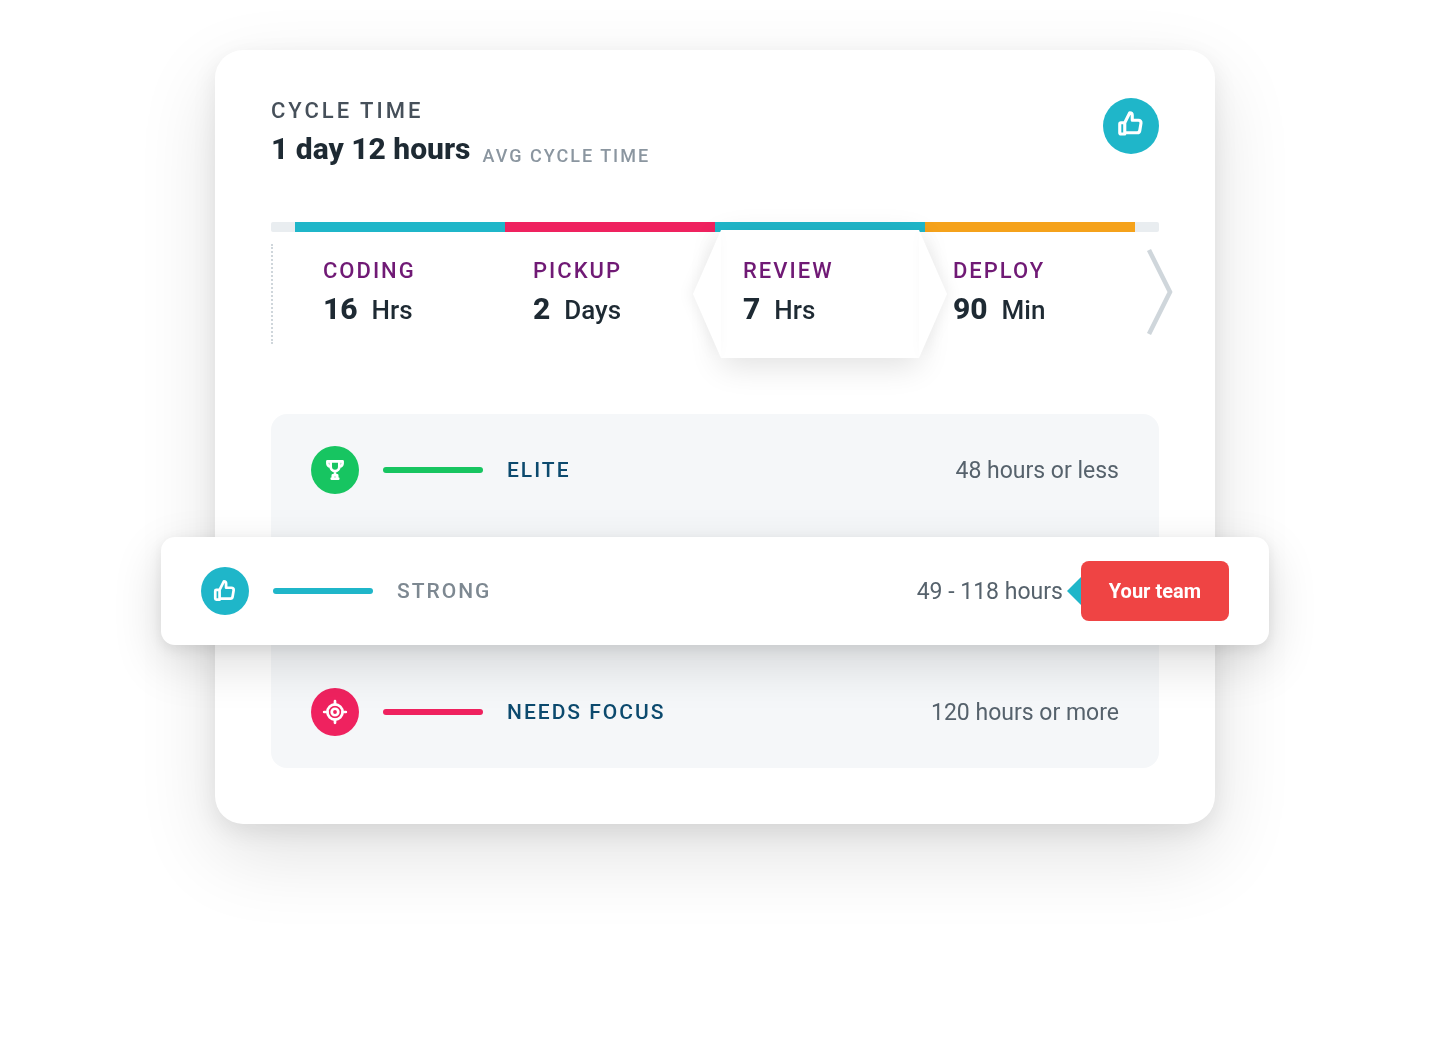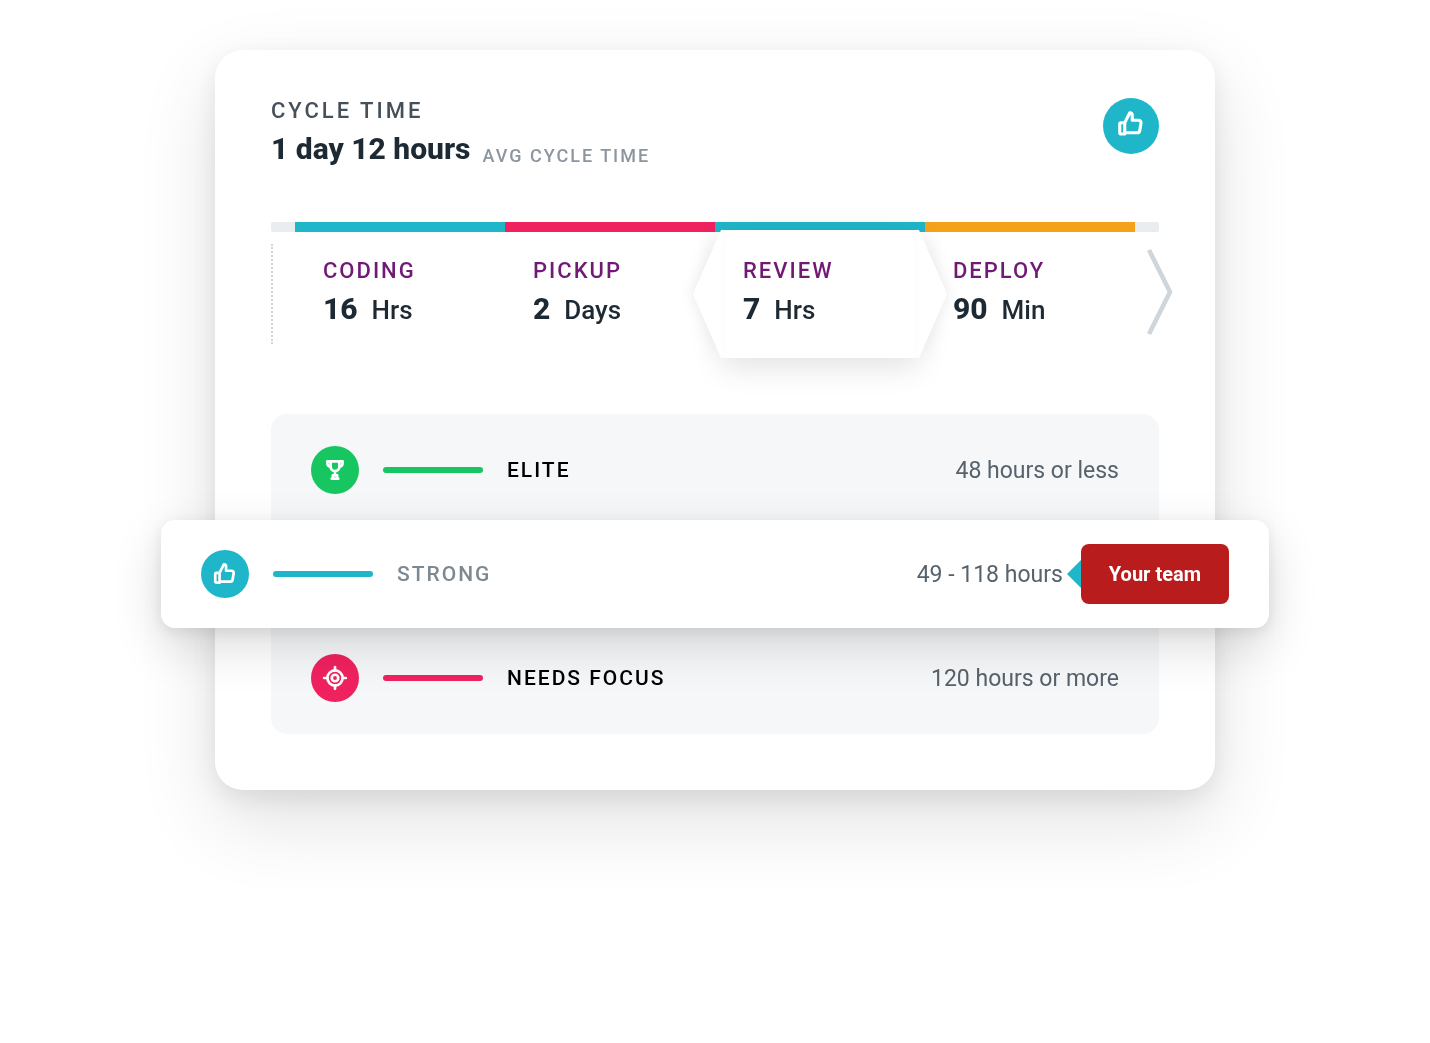--- a/index.html
+++ b/index.html
@@ -92,46 +92,46 @@
   .bench-row {
     display: flex; align-items: center;
     padding: 20px 40px;
     border-top: 1px solid #6d28d9;
   }
   .bench-row:first-child { border-top: none; }
   .bench-row.active {
     background: #fff;
     border-top: none;
     border-radius: 14px;
-    margin: 6px -110px;
+    margin: 23px -110px;
     padding: 24px 40px 24px 40px;
     box-shadow: 0 18px 50px rgba(0,0,0,0.14), 0 4px 14px rgba(0,0,0,0.08);
     position: relative;
     align-items: center;
   }
   .bench-row.active + .bench-row { border-top: none; }
   .bench-icon {
     width: 48px; height: 48px; border-radius: 50%;
     display: flex; align-items: center; justify-content: center;
     flex-shrink: 0;
   }
   .bench-icon svg { width: 26px; height: 26px; fill: none; stroke: #fff; stroke-width: 2.5; stroke-linejoin: round; stroke-linecap: round; }
   .bench-line { width: 100px; height: 6px; border-radius: 3px; margin: 0 24px 0 24px; flex-shrink: 0; }
-  .bench-label { font-size: 21px; letter-spacing: 2px; color: #000000; font-weight: 500; text-transform: uppercase; }
+  .bench-label { font-size: 21px; letter-spacing: 2px; color: #0c4a6e; font-weight: 500; text-transform: uppercase; }
   .bench-range { margin-left: auto; font-size: 23px; color: #56626c; font-weight: 400; }
   .bench-row.active .bench-label { color: #7d8891; }
   .bench-row.active .bench-range { margin-right: 18px; }
 
   .elite  .bench-icon { background: #17c561; } .elite  .bench-line { background: #17c561; }
   .strong .bench-icon { background: #1fb6c9; } .strong .bench-line { background: #1fb6c9; }
   .fair   .bench-icon { background: #f5a21b; } .fair   .bench-line { background: #f5a21b; }
   .focus  .bench-icon { background: #ef225f; } .focus  .bench-line { background: #ef225f; }
 
   .your-team {
-    background: #b91c1c;
+    background: #ef4444;
     color: #fff;
     font-weight: 700;
     font-size: 20px;
     padding: 18px 28px;
     border-radius: 8px;
     position: relative;
   }
   .your-team::before {
     content: "";
     position: absolute;

